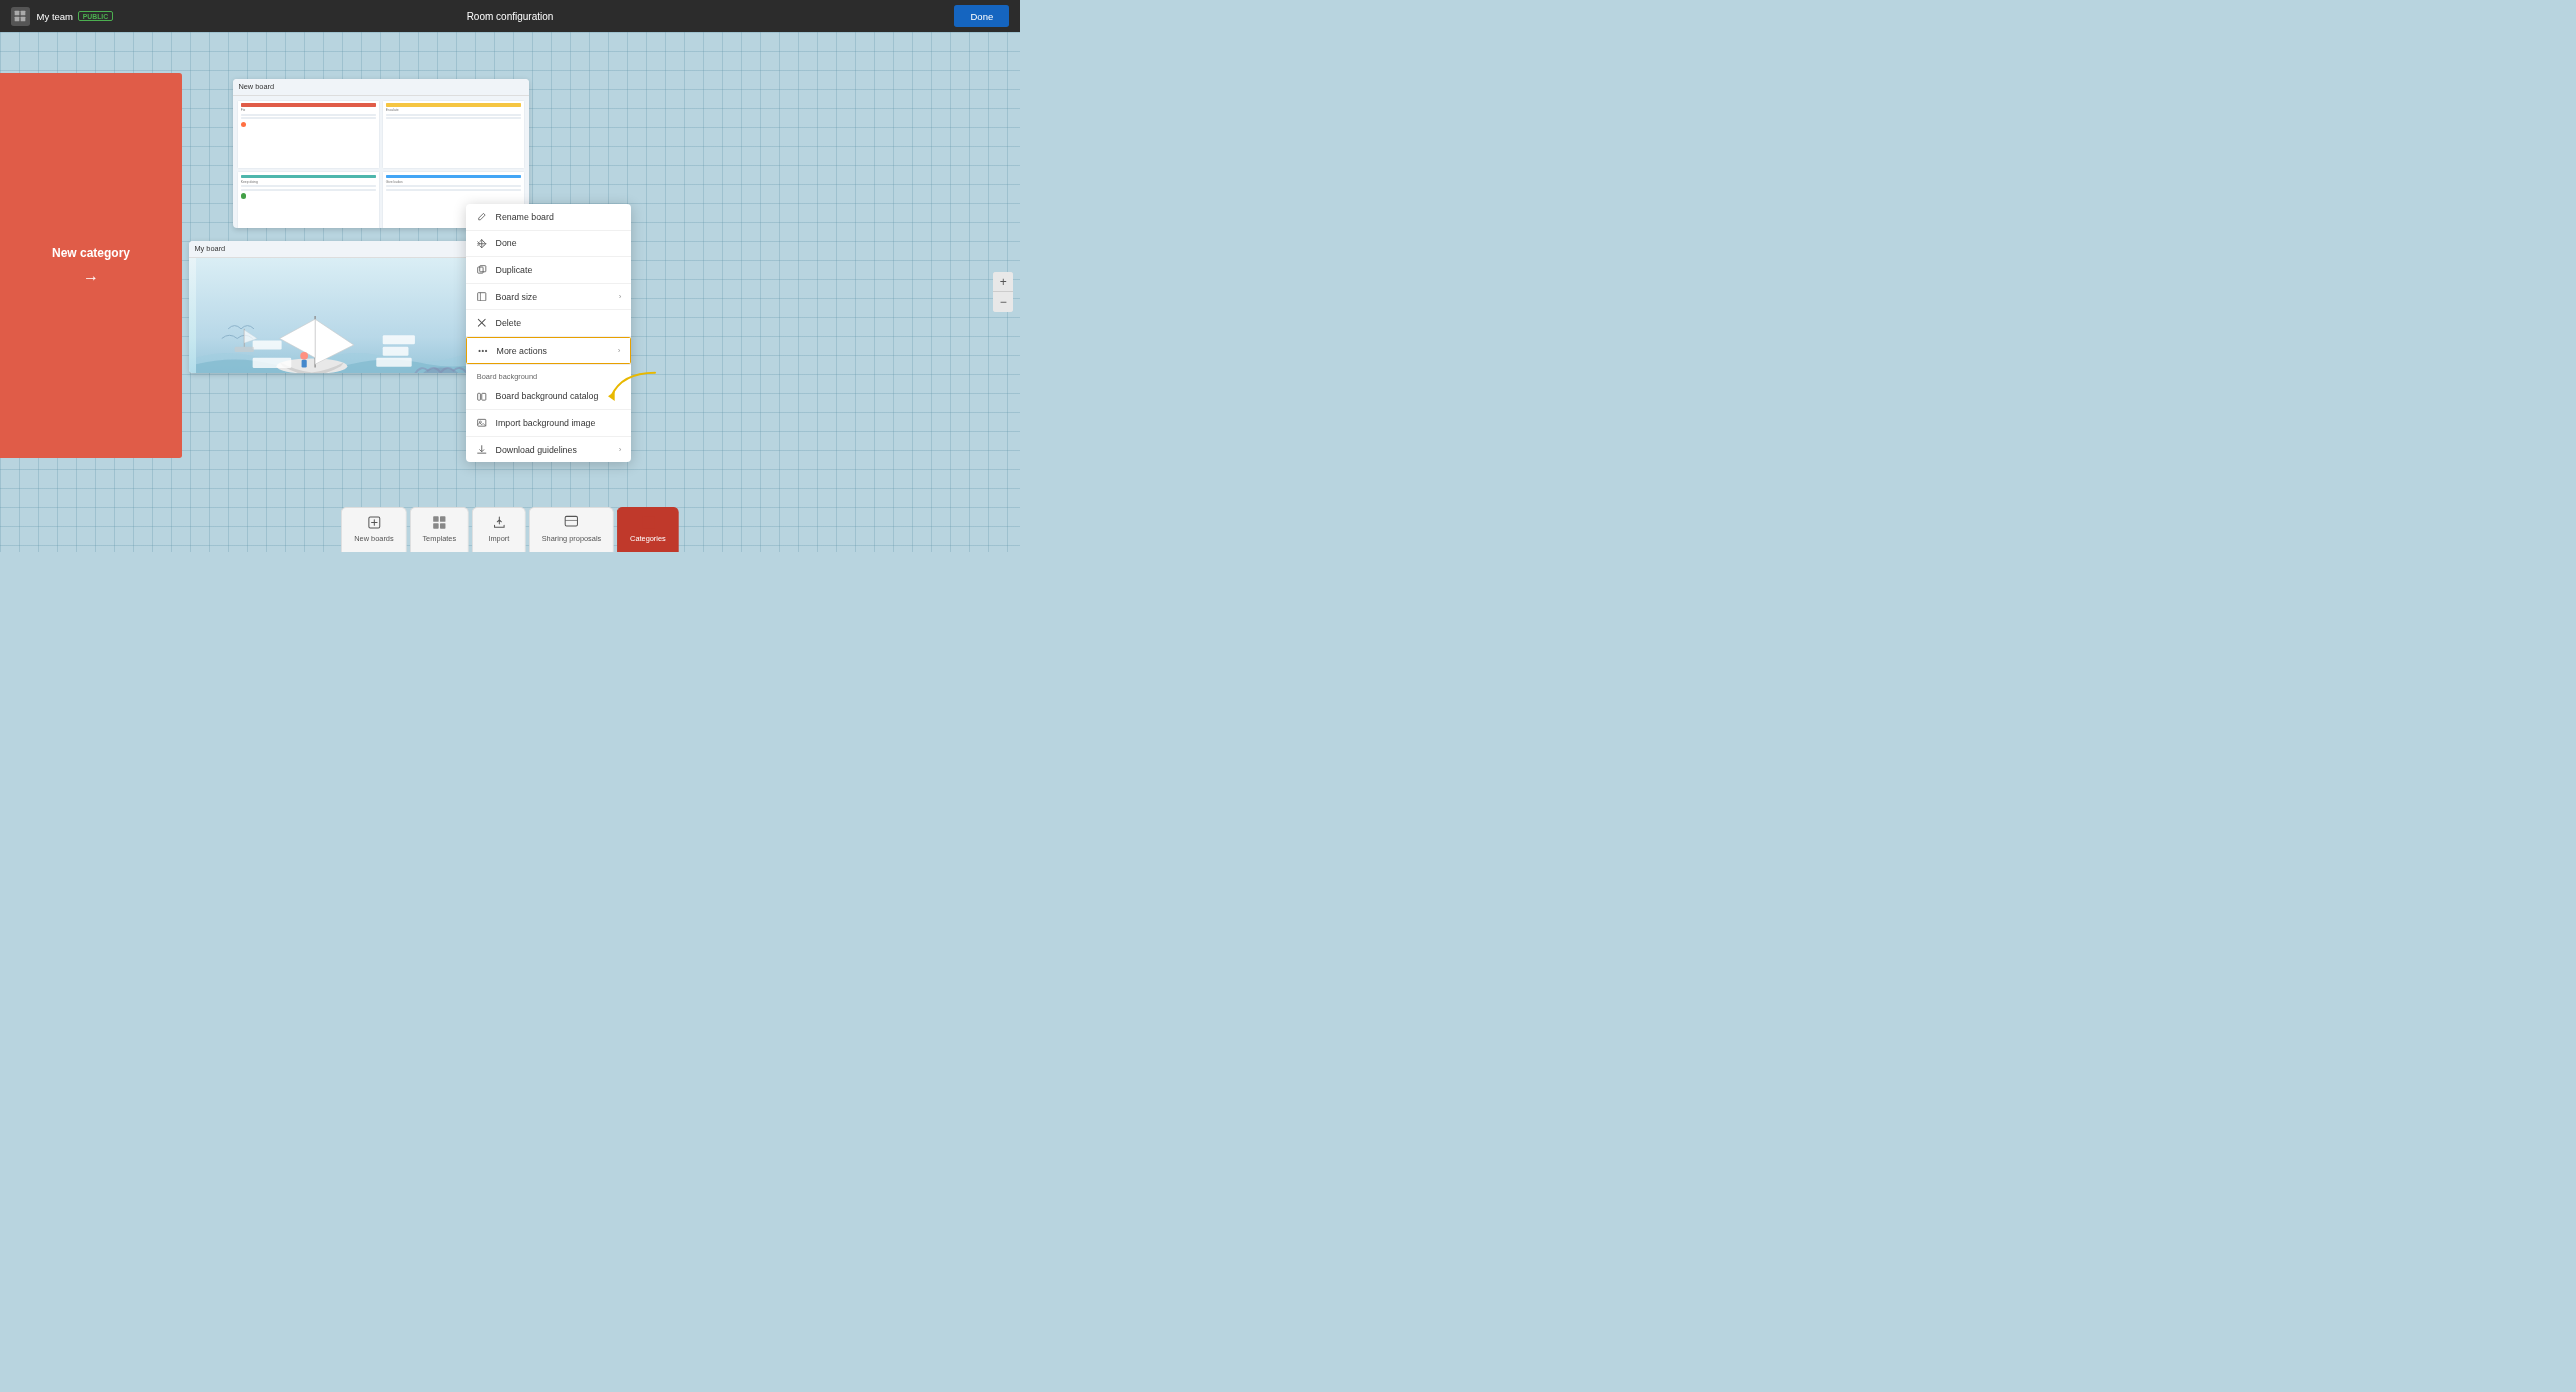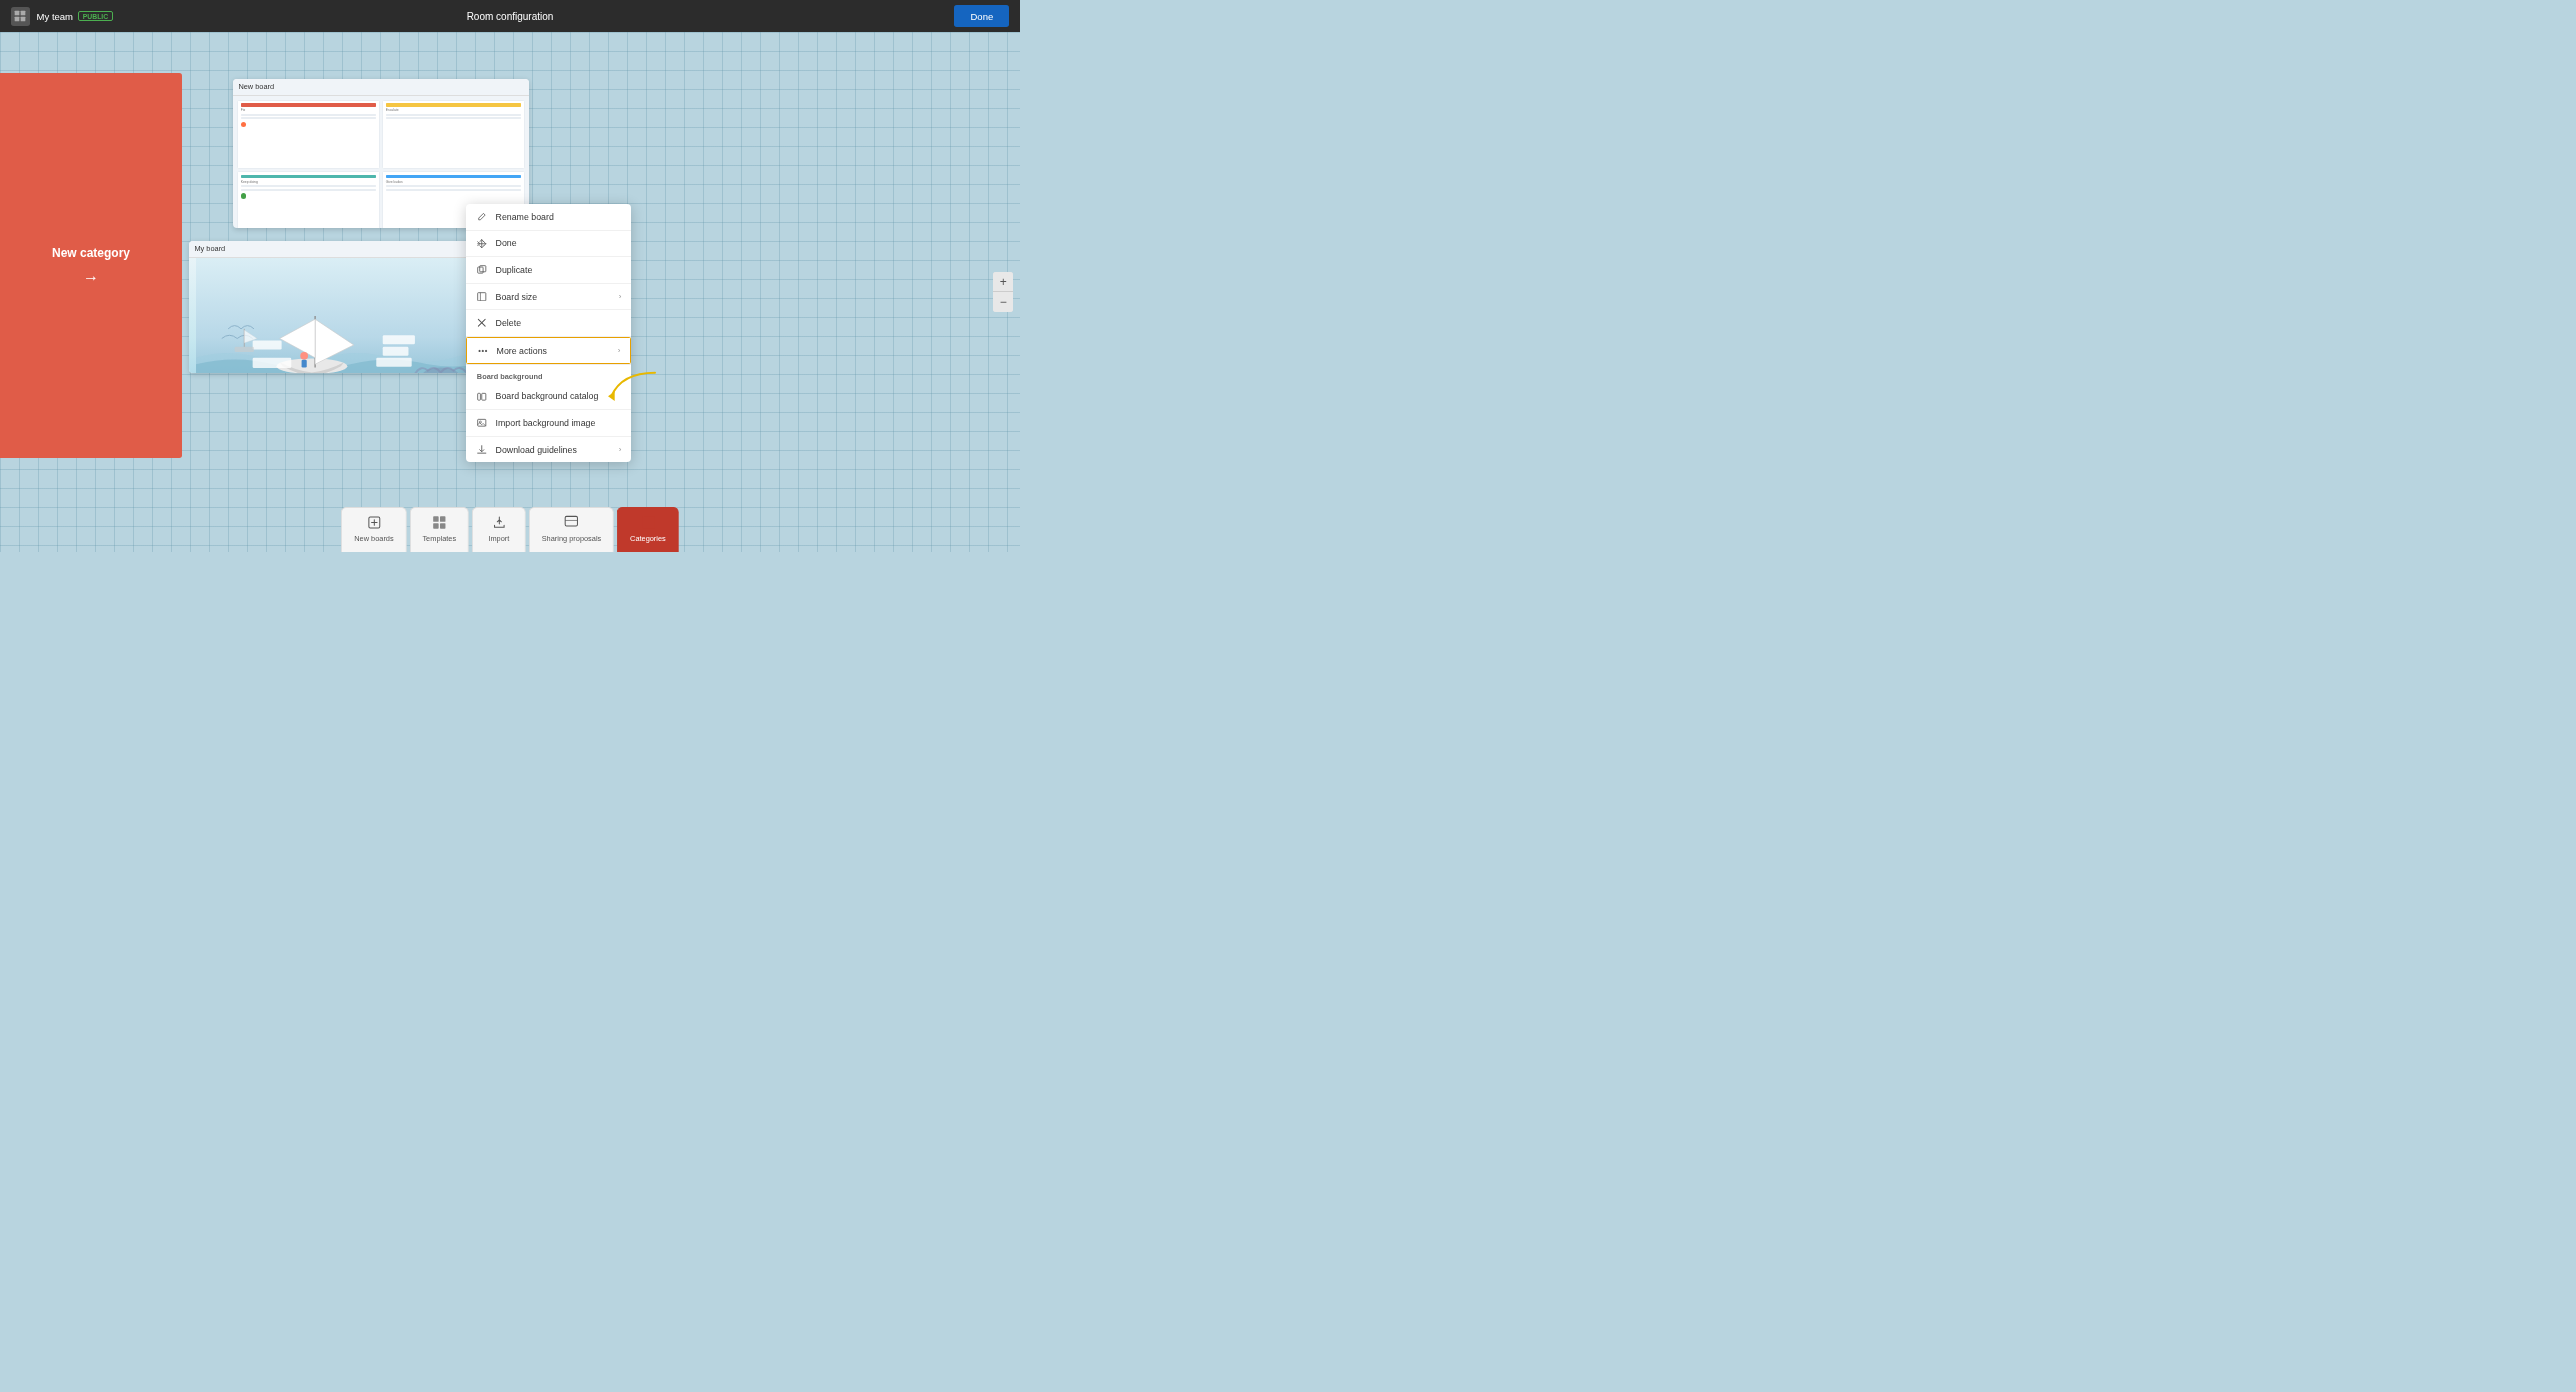--- a/index.html
+++ b/index.html
@@ -214,21 +214,21 @@
     }
     .menu-item-chevron {
       position: absolute;
       right: 9.5px;
       color: #999;
       font-size: 8px;
     }
     .menu-section-header {
       padding: 6.8px 10.8px 2.7px;
       font-size: 7.4px;
-      font-weight: 700;
+      font-weight: 400;
       color: #666;
       text-transform: none;
       background: #fff;
     }
     .menu-divider {
       height: 0.7px;
       background: #eee;
       margin: 0;
     }
 

